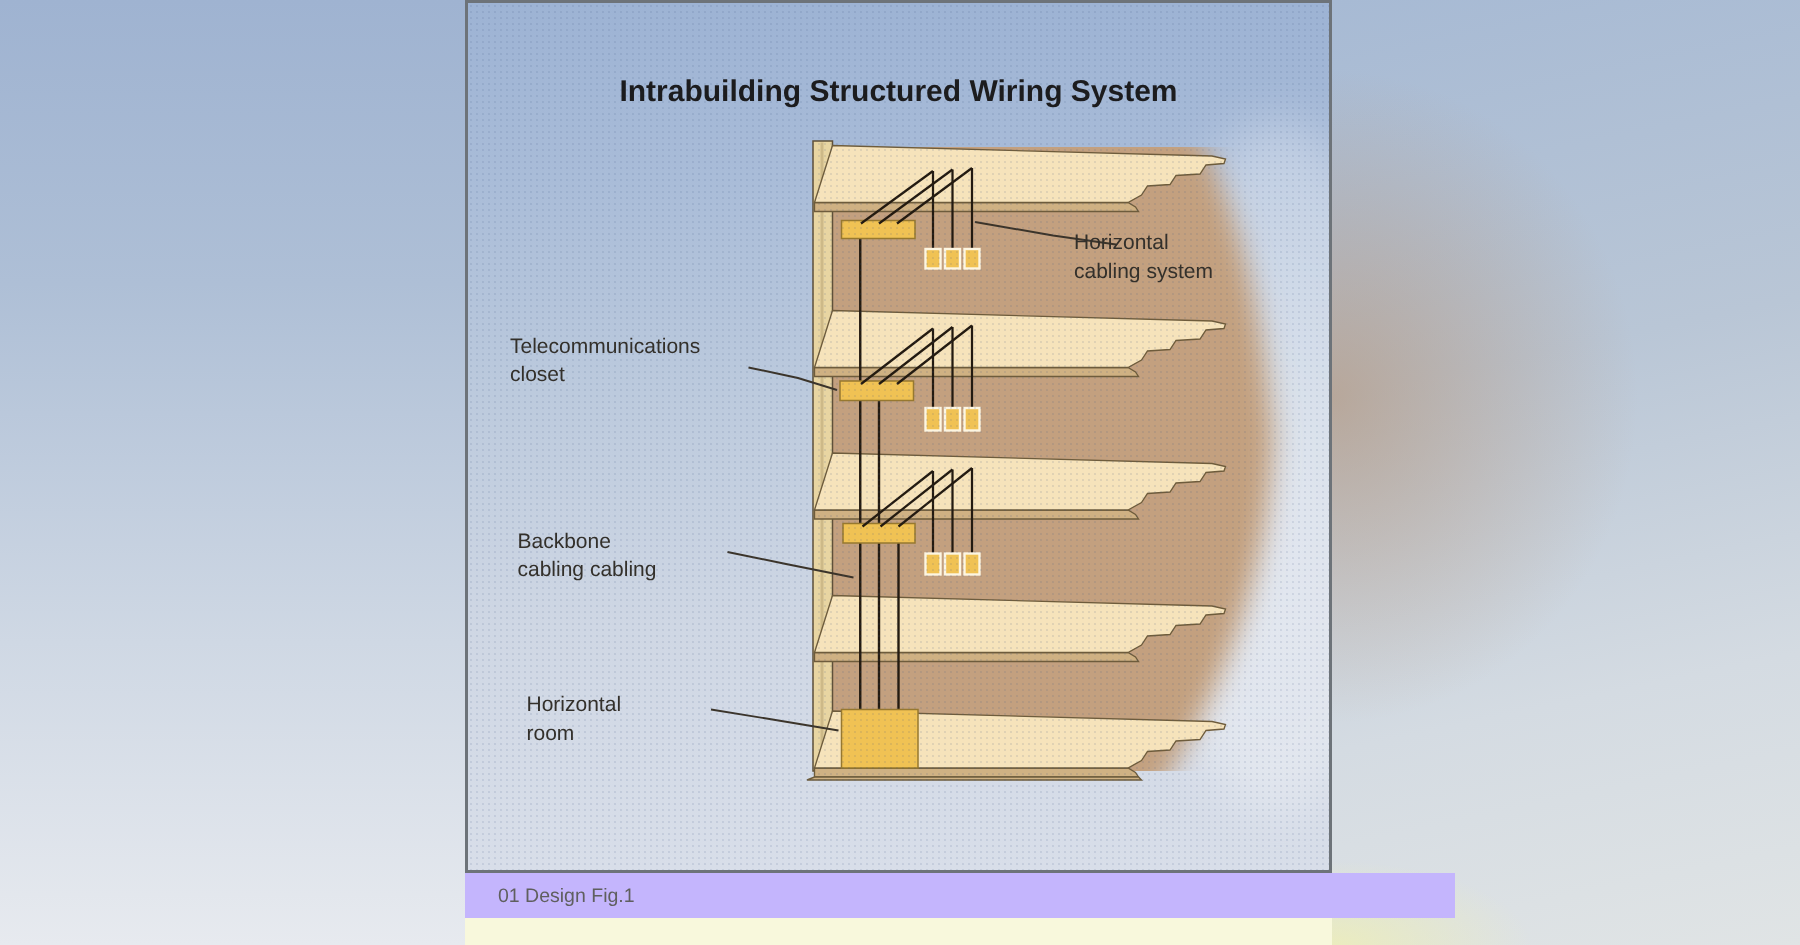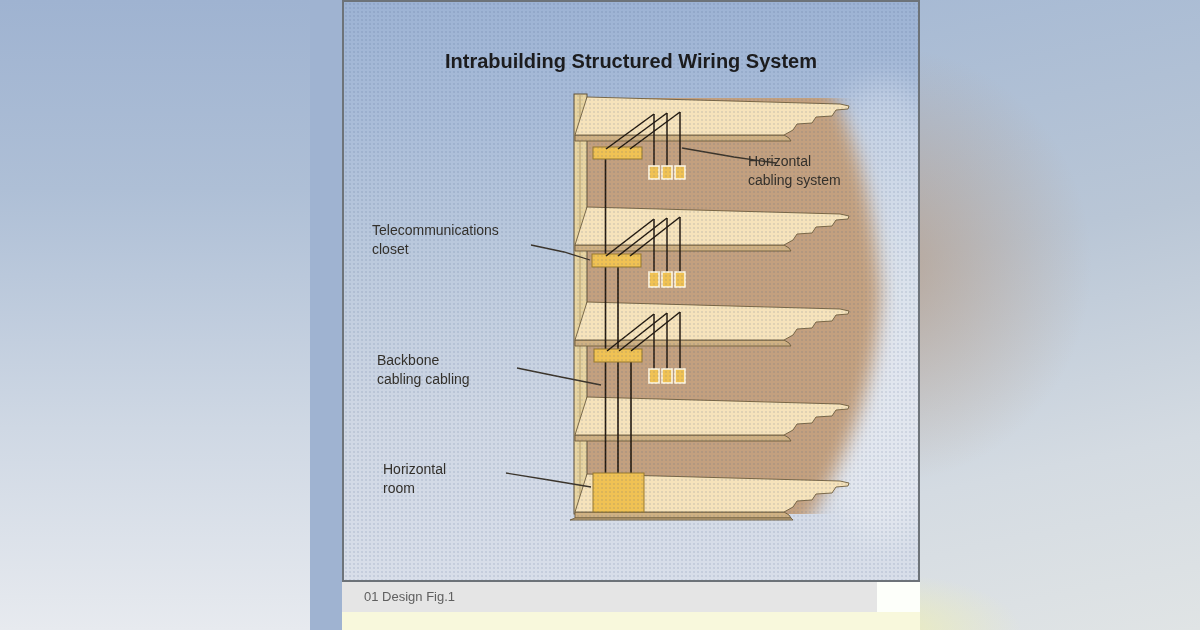--- a/index.html
+++ b/index.html
@@ -10,21 +10,21 @@
   
   .bg-left{position:absolute;left:0;top:0;width:310px;height:630px;
     background:linear-gradient(180deg,#9fb3d1 0%,#aebfd6 30%,#cfd8e4 68%,#e7eaef 100%);}
   .bg-right{position:absolute;left:888px;top:0;width:312px;height:630px;
     background:
       radial-gradient(190px 80px at 0% 100%, rgba(240,240,178,.75), rgba(240,240,178,0) 70%),
       radial-gradient(300px 320px at 0% 42%, rgba(182,142,106,.55), rgba(182,142,106,0) 68%),
       linear-gradient(168deg,#a7bad4 0%,#b9c6d6 38%,#d4dbe2 72%,#e0e4e5 100%);}
 
   
-  .figure{position:absolute;left:310px;top:0;width:578px;height:630px;background:#fdfffa;margin-left:32px;}
+  .figure{position:absolute;left:310px;top:0;width:578px;height:630px;background:#fdfffa;}
 
   .diagram-panel{position:relative;width:578px;height:582px;
     border:2px solid #6d7379;
     background:
       radial-gradient(200px 300px at 92% 55%, rgba(255,255,255,.28), rgba(255,255,255,0) 70%),
       linear-gradient(180deg,#9db3d4 0%,#a9bcd8 20%,#bccadd 45%,#cfd7e4 72%,#d8dee9 100%);}
   .diagram-panel .dots{position:absolute;inset:0;z-index:2;pointer-events:none;
     background-image:radial-gradient(rgba(60,85,130,.12) 1px, rgba(0,0,0,0) 1px);
     background-size:4px 4px;}
   .diagram-panel svg{position:absolute;left:0;top:0;z-index:1;}
@@ -32,21 +32,21 @@
   .diagram-title{position:absolute;left:0;top:48px;width:100%;text-align:center;z-index:3;
     font-size:20px;font-weight:bold;color:#1c1c1e;letter-spacing:0px;}
 
   .dlabel{position:absolute;z-index:3;font-size:14px;line-height:19px;color:#33302b;
     text-align:left;white-space:pre-line;}
   .lbl-horizontal{left:404px;top:150px;width:152px;}
   .lbl-telecom{left:28px;top:219px;width:184px;}
   .lbl-backbone{left:33px;top:349px;width:164px;}
   .lbl-equipment{left:39px;top:458px;width:144px;}
 
-  .caption-bar{position:absolute;left:0;top:582px;width:535px;height:30px;background:#e5e5e5;}
+  .caption-bar{position:absolute;left:0;top:582px;width:660px;height:30px;background:#c4b5fd;}
   .caption-text{position:absolute;left:22px;top:7px;font-size:13px;color:#5f5f5f;}
   .footer-strip{position:absolute;left:0;top:612px;width:578px;height:18px;background:#f8f8dc;}
 </style>
 </head>
 <body>
 
 <div id="page">
   <div class="bg-left"></div>
   <div class="bg-right"></div>
 

